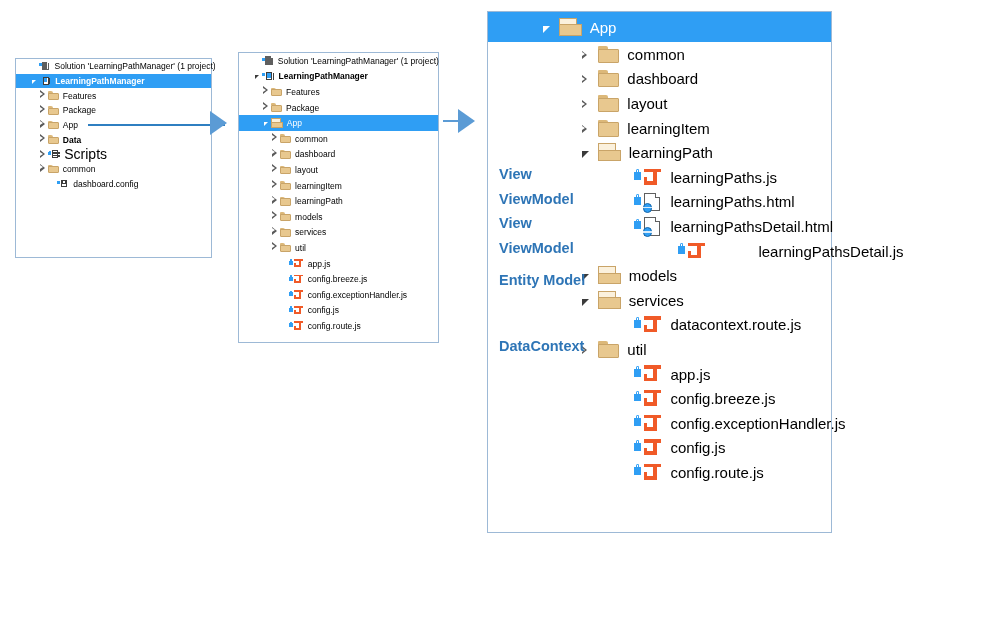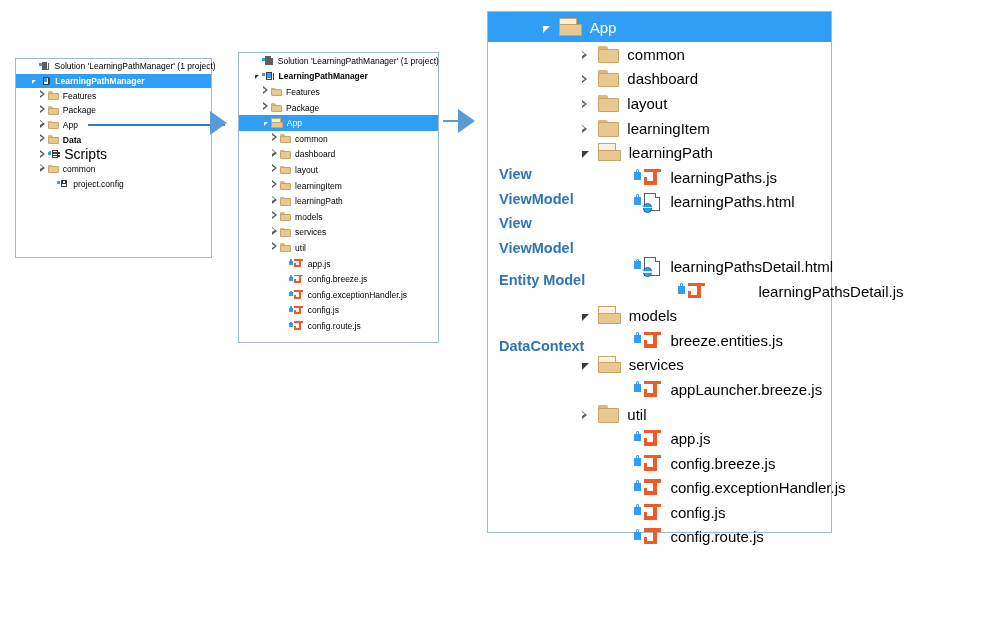--- a/index.html
+++ b/index.html
@@ -128,21 +128,21 @@
       </div>
       <div class="row" style="height: 14.7px; font-size: 8.5px; padding-left: 31px;">
         <span class="arw" style="width: 10px;"></span>
         <span class="ico" style="width: 12.24px; height: 8.64px; margin-right: 4px;">
           <span style="position:absolute;left:0;top:1.80px;width:2.52px;height:2.88px;background:#2f9ef4"></span>
           <span style="position:absolute;left:3.60px;top:0;width:6.84px;height:7.92px;background:#fff;border:0.72px solid #3c3c3c;box-sizing:border-box"></span>
           <span style="position:absolute;left:5.04px;top:1.08px;width:1.01px;height:2.88px;background:#3c3c3c"></span>
           <span style="position:absolute;left:7.56px;top:1.08px;width:1.01px;height:2.88px;background:#3c3c3c"></span>
           <span style="position:absolute;left:5.04px;top:3.60px;width:3.60px;height:1.01px;background:#3c3c3c"></span>
         </span>
-        <span class="lbl">project.config</span>
+        <span class="lbl">dashboard.config</span>
       </div>
     </div>
 </div>
 
 <div class="connline" style="left:88px;top:124px;width:137px;"></div>
 
 <div>
   <div class="arrowhead" style="left:210px;top:111px;"></div>
 </div>
 
@@ -393,21 +393,21 @@
         <span class="ico" style="width: 28.4px; height: 19.88px; margin-right: 8px;">
           <span style="position:absolute;left:0;top:4.97px;width:7.10px;height:7.81px;background:#2f9ef4"></span>
           <span style="position:absolute;left:1.70px;top:1.99px;width:3.69px;height:3.69px;border:1.28px solid #2f9ef4;border-bottom:none;border-radius:2.27px 2.27px 0 0;box-sizing:border-box"></span>
           <span style="position:absolute;left:9.94px;top:0.71px;width:15.62px;height:18.46px;background:#fff;border:1.42px solid #5f5f5f;box-sizing:border-box"></span>
           <span style="position:absolute;left:20.59px;top:0.71px;width:5.11px;height:5.11px;background:#fff;border-left:1.42px solid #5f5f5f;border-bottom:1.42px solid #5f5f5f;box-sizing:border-box"></span>
           <span style="position:absolute;left:8.52px;top:10.65px;width:9.94px;height:9.94px;border-radius:50%;background:#2f9ef4;border:1.42px solid #1565a8;box-sizing:border-box"></span>
           <span style="position:absolute;left:8.52px;top:14.91px;width:9.94px;height:1.42px;background:#d9ecfb"></span>
         </span>
         <span class="lbl">learningPaths.html</span>
       </div>
-      <div class="row" style="height: 24.6px; font-size: 15px; padding-left: 120px; margin-top: 40px;">
+      <div class="row" style="height: 24.6px; font-size: 15px; padding-left: 120px;">
         <span class="arw" style="width: 26px;"></span>
         <span class="ico" style="width: 28.4px; height: 19.88px; margin-right: 8px;">
           <span style="position:absolute;left:0;top:4.97px;width:7.10px;height:7.81px;background:#2f9ef4"></span>
           <span style="position:absolute;left:1.70px;top:1.99px;width:3.69px;height:3.69px;border:1.28px solid #2f9ef4;border-bottom:none;border-radius:2.27px 2.27px 0 0;box-sizing:border-box"></span>
           <span style="position:absolute;left:9.94px;top:0.71px;width:15.62px;height:18.46px;background:#fff;border:1.42px solid #5f5f5f;box-sizing:border-box"></span>
           <span style="position:absolute;left:20.59px;top:0.71px;width:5.11px;height:5.11px;background:#fff;border-left:1.42px solid #5f5f5f;border-bottom:1.42px solid #5f5f5f;box-sizing:border-box"></span>
           <span style="position:absolute;left:8.52px;top:10.65px;width:9.94px;height:9.94px;border-radius:50%;background:#2f9ef4;border:1.42px solid #1565a8;box-sizing:border-box"></span>
           <span style="position:absolute;left:8.52px;top:14.91px;width:9.94px;height:1.42px;background:#d9ecfb"></span>
         </span>
         <span class="lbl">learningPathsDetail.html</span>
@@ -425,51 +425,39 @@
         <span class="lbl">learningPathsDetail.js</span>
       </div>
       <div class="row" style="height: 24.6px; font-size: 15px; padding-left: 84px;">
         <span class="arw" style="width: 26px;"><span class="tri-o" style="border-top-width:7px;border-right-width:7px;"></span></span>
         <span class="ico foldo" style="width: 22.72px; height: 18.46px; margin-right: 8px;">
           <span class="back" style="top:0.00px;width:18.46px;height:11.36px"></span>
           <span class="front" style="top:6.39px;width:22.72px;height:11.36px"></span>
         </span>
         <span class="lbl">models</span>
       </div>
-      <div class="row" style="height: 24.6px; font-size: 15px; padding-left: 120px;">
-        <span class="arw" style="width: 26px;"></span>
-        <span class="ico" style="width: 28.4px; height: 19.88px; margin-right: 8px;">
-          <span style="position:absolute;left:0;top:4.97px;width:7.10px;height:7.81px;background:#2f9ef4"></span>
-          <span style="position:absolute;left:1.70px;top:1.99px;width:3.69px;height:3.69px;border:1.28px solid #2f9ef4;border-bottom:none;border-radius:2.27px 2.27px 0 0;box-sizing:border-box"></span>
-          <span style="position:absolute;left:9.94px;top:1.42px;width:17.04px;height:3.41px;background:#f05a28"></span>
-          <span style="position:absolute;left:19.03px;top:1.42px;width:3.69px;height:15.62px;background:#f05a28"></span>
-          <span style="position:absolute;left:9.94px;top:13.63px;width:12.78px;height:3.69px;background:#f05a28"></span>
-          <span style="position:absolute;left:9.94px;top:9.66px;width:3.41px;height:7.67px;background:#f05a28"></span>
-        </span>
-        <span class="lbl">breeze.entities.js</span>
-      </div>
       <div class="row" style="height: 24.6px; font-size: 15px; padding-left: 84px;">
         <span class="arw" style="width: 26px;"><span class="tri-o" style="border-top-width:7px;border-right-width:7px;"></span></span>
         <span class="ico foldo" style="width: 22.72px; height: 18.46px; margin-right: 8px;">
           <span class="back" style="top:0.00px;width:18.46px;height:11.36px"></span>
           <span class="front" style="top:6.39px;width:22.72px;height:11.36px"></span>
         </span>
         <span class="lbl">services</span>
       </div>
       <div class="row" style="height: 24.6px; font-size: 15px; padding-left: 120px;">
         <span class="arw" style="width: 26px;"></span>
         <span class="ico" style="width: 28.4px; height: 19.88px; margin-right: 8px;">
           <span style="position:absolute;left:0;top:4.97px;width:7.10px;height:7.81px;background:#2f9ef4"></span>
           <span style="position:absolute;left:1.70px;top:1.99px;width:3.69px;height:3.69px;border:1.28px solid #2f9ef4;border-bottom:none;border-radius:2.27px 2.27px 0 0;box-sizing:border-box"></span>
           <span style="position:absolute;left:9.94px;top:1.42px;width:17.04px;height:3.41px;background:#f05a28"></span>
           <span style="position:absolute;left:19.03px;top:1.42px;width:3.69px;height:15.62px;background:#f05a28"></span>
           <span style="position:absolute;left:9.94px;top:13.63px;width:12.78px;height:3.69px;background:#f05a28"></span>
           <span style="position:absolute;left:9.94px;top:9.66px;width:3.41px;height:7.67px;background:#f05a28"></span>
         </span>
-        <span class="lbl">appLauncher.breeze.js</span>
+        <span class="lbl">datacontext.route.js</span>
       </div>
       <div class="row" style="height: 24.6px; font-size: 15px; padding-left: 84px;">
         <span class="arw" style="width: 26px;"><span class="tri-c hollow"></span></span>
         <span class="ico fold" style="width: 21.3px; height: 18.46px; margin-right: 8px;">
           <span class="tab" style="width:9.94px;height:4.26px;top:0.71px"></span>
           <span class="body" style="top:3.55px;width:21.30px;height:14.20px"></span>
         </span>
         <span class="lbl">util</span>
       </div>
       <div class="row" style="height: 24.6px; font-size: 15px; padding-left: 120px;">

